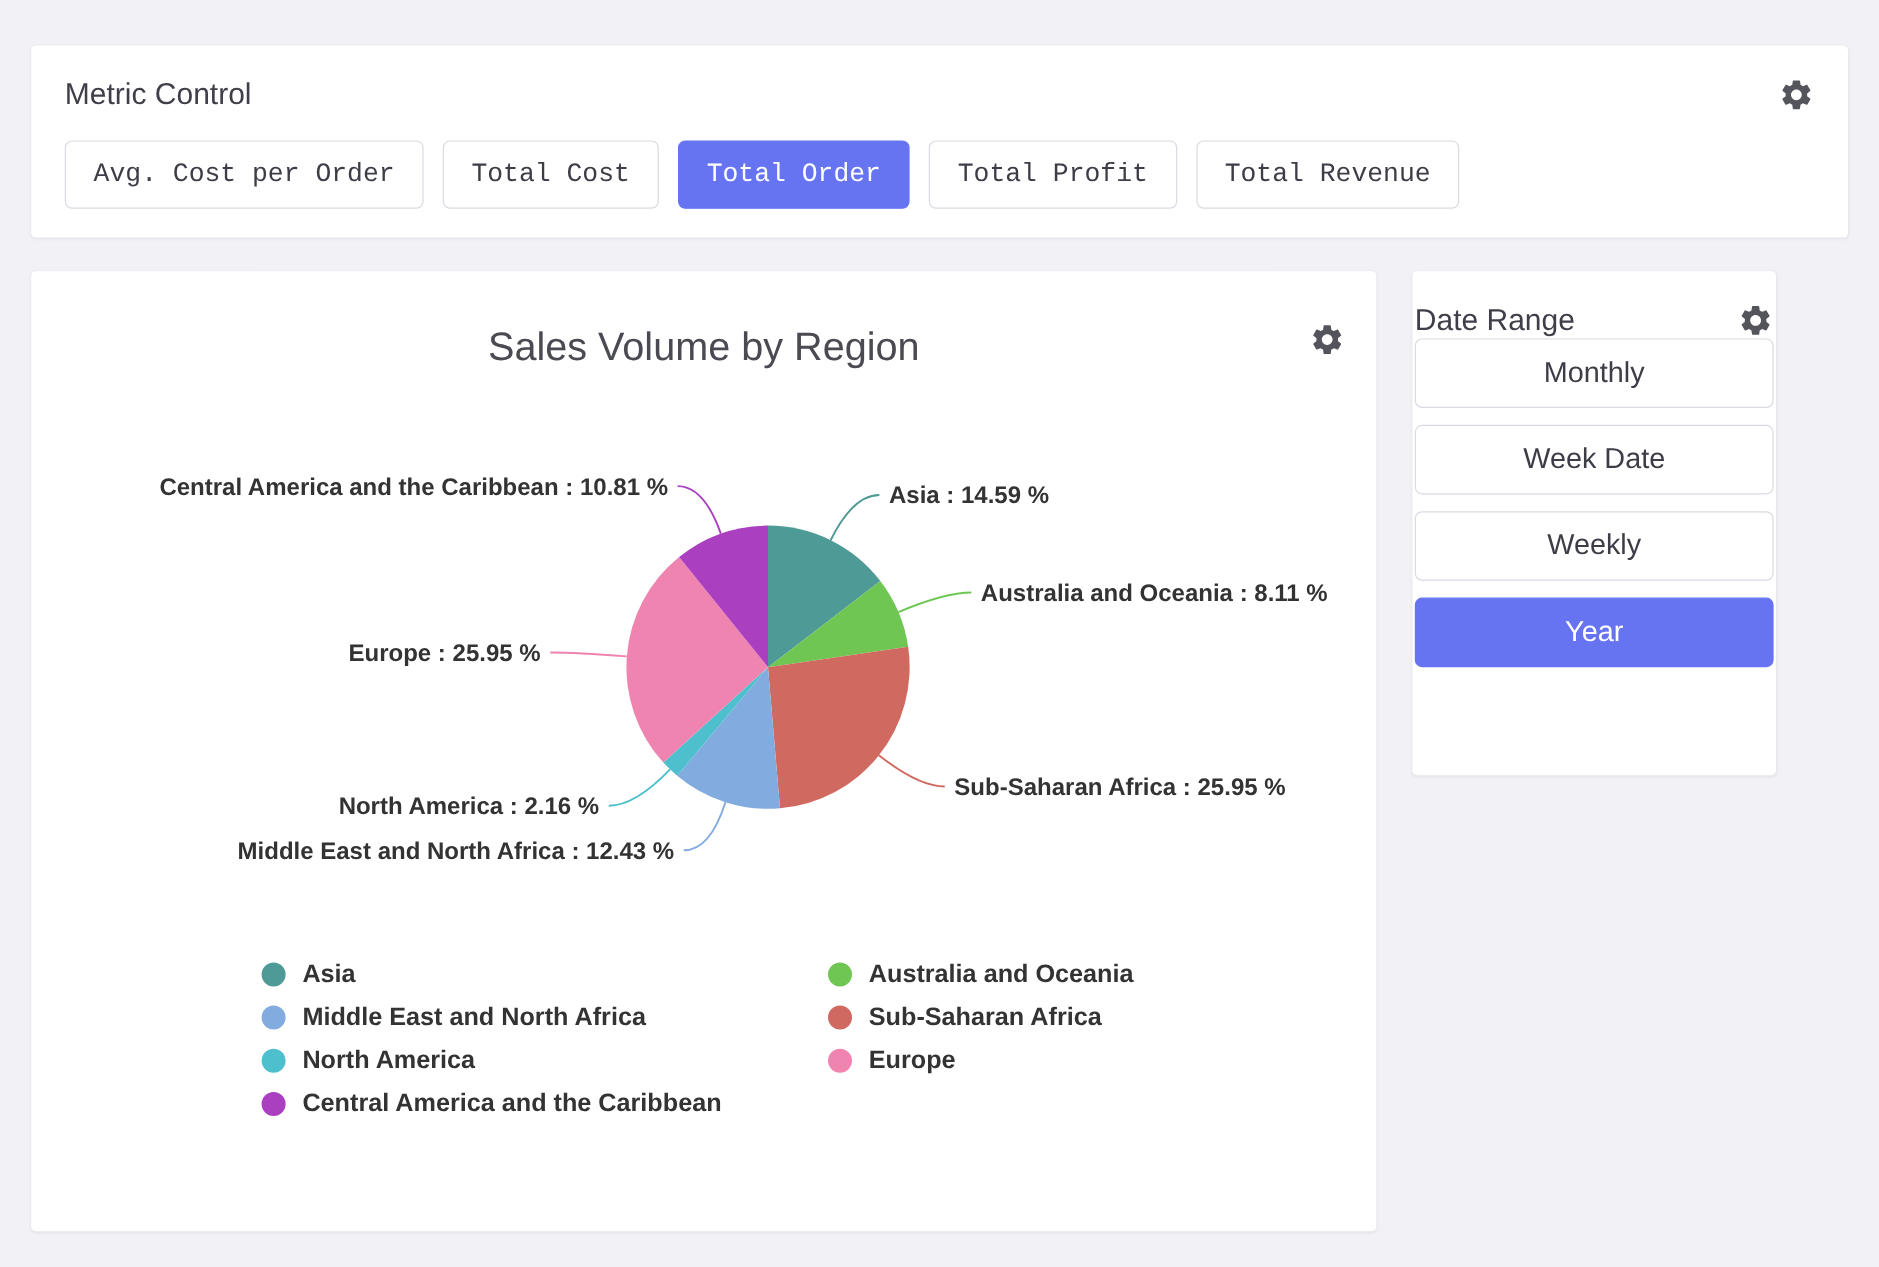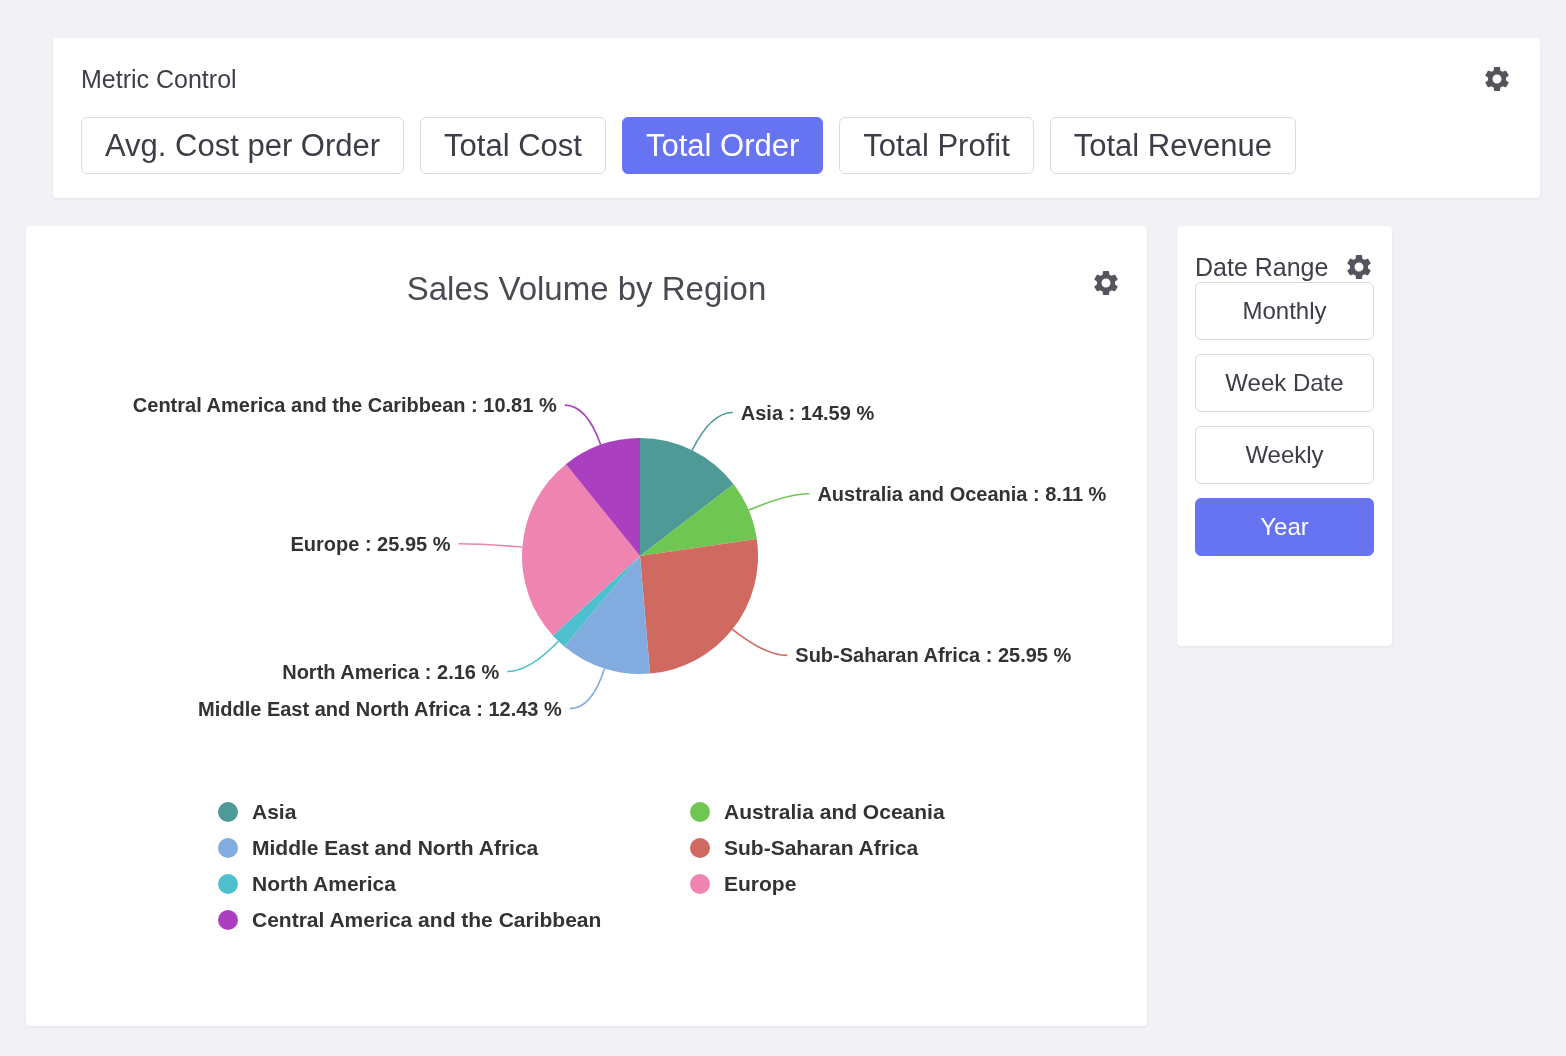--- a/index.html
+++ b/index.html
@@ -9,46 +9,46 @@
     background:#f1f1f6;
     font-family:"Liberation Sans", sans-serif;
     overflow:hidden;
   }
   .page { padding:38px 26px 30px; display:flex; flex-direction:column; gap:28px; }
   .card {
     background:#ffffff; border-radius:4px;
     box-shadow:0 1px 3px rgba(40,40,60,0.07);
   }
   
-  .metric-card { height:160px; padding:26px 28px 0 16px;margin-left:27px; }
+  .metric-card { height:160px; padding:26px 28px 0 16px; }
   .card-head { display:flex; align-items:center; justify-content:space-between; }
   .card-title { margin:0; font-size:25px; font-weight:400; color:#3f3f49; }
   .gear { color:#54545c; line-height:0; cursor:pointer; }
   .gear svg { width:30px; height:30px; }
   .btn-row { display:flex; gap:16px; margin-top:23px; }
   .pill {
     background:#fff; border:1px solid #dadae2; border-radius:6px;
-    height:57px; padding:0 23px; font-size:31px; color:#3d3d47;
-    font-family:Liberation Sans, sans-serif; cursor:pointer; white-space:nowrap;
+    height:57px; padding:0 23px; font-size:22px; color:#3d3d47;
+    font-family:Liberation Mono, monospace; cursor:pointer; white-space:nowrap;
   }
   .pill.active { background:var(--accent,#6674f2); border-color:var(--accent,#6674f2); color:#fff; }
   
   .main-row { display:flex; gap:30px; align-items:flex-start; }
   .chart-card { width:1121px; height:800px; position:relative; padding-top:44px; }
   .chart-title { margin:0; text-align:center; font-size:33px; font-weight:500; color:#4a4a52; }
   .chart-gear { position:absolute; top:42px; right:26px; }
   .pie-svg { display:block; margin-top:18px; }
   .pie-svg text { font-family:"Liberation Sans", sans-serif; font-weight:700; font-size:20px; fill:#333333; }
   
   .legend { display:grid; grid-template-columns:460px 460px; row-gap:17px; margin:4px 0 0 192px;gap:12px; }
   .legend-item { display:flex; align-items:center; gap:14px; cursor:pointer; }
   .legend-dot { width:20px; height:20px; border-radius:50%; flex:0 0 auto; }
   .legend-label { font-size:21px; font-weight:700; color:#333333; }
   
-  .date-card { width:215px; height:420px; padding:26px 18px; }
+  .date-card { width:303px; height:420px; padding:26px 2px; }
   .date-btns { display:flex; flex-direction:column; gap:14px; }
   .date-btn {
     display:block; width:100%; height:58px;
     background:#fff; border:1px solid #dadae2; border-radius:6px;
     font-size:24px; color:#3d3d47; font-family:inherit; cursor:pointer;
   }
   .date-btn.active { background:var(--accent,#6674f2); border-color:var(--accent,#6674f2); color:#fff; }
 </style>
 </head>
 <body style="background: rgb(241, 241, 246);">

